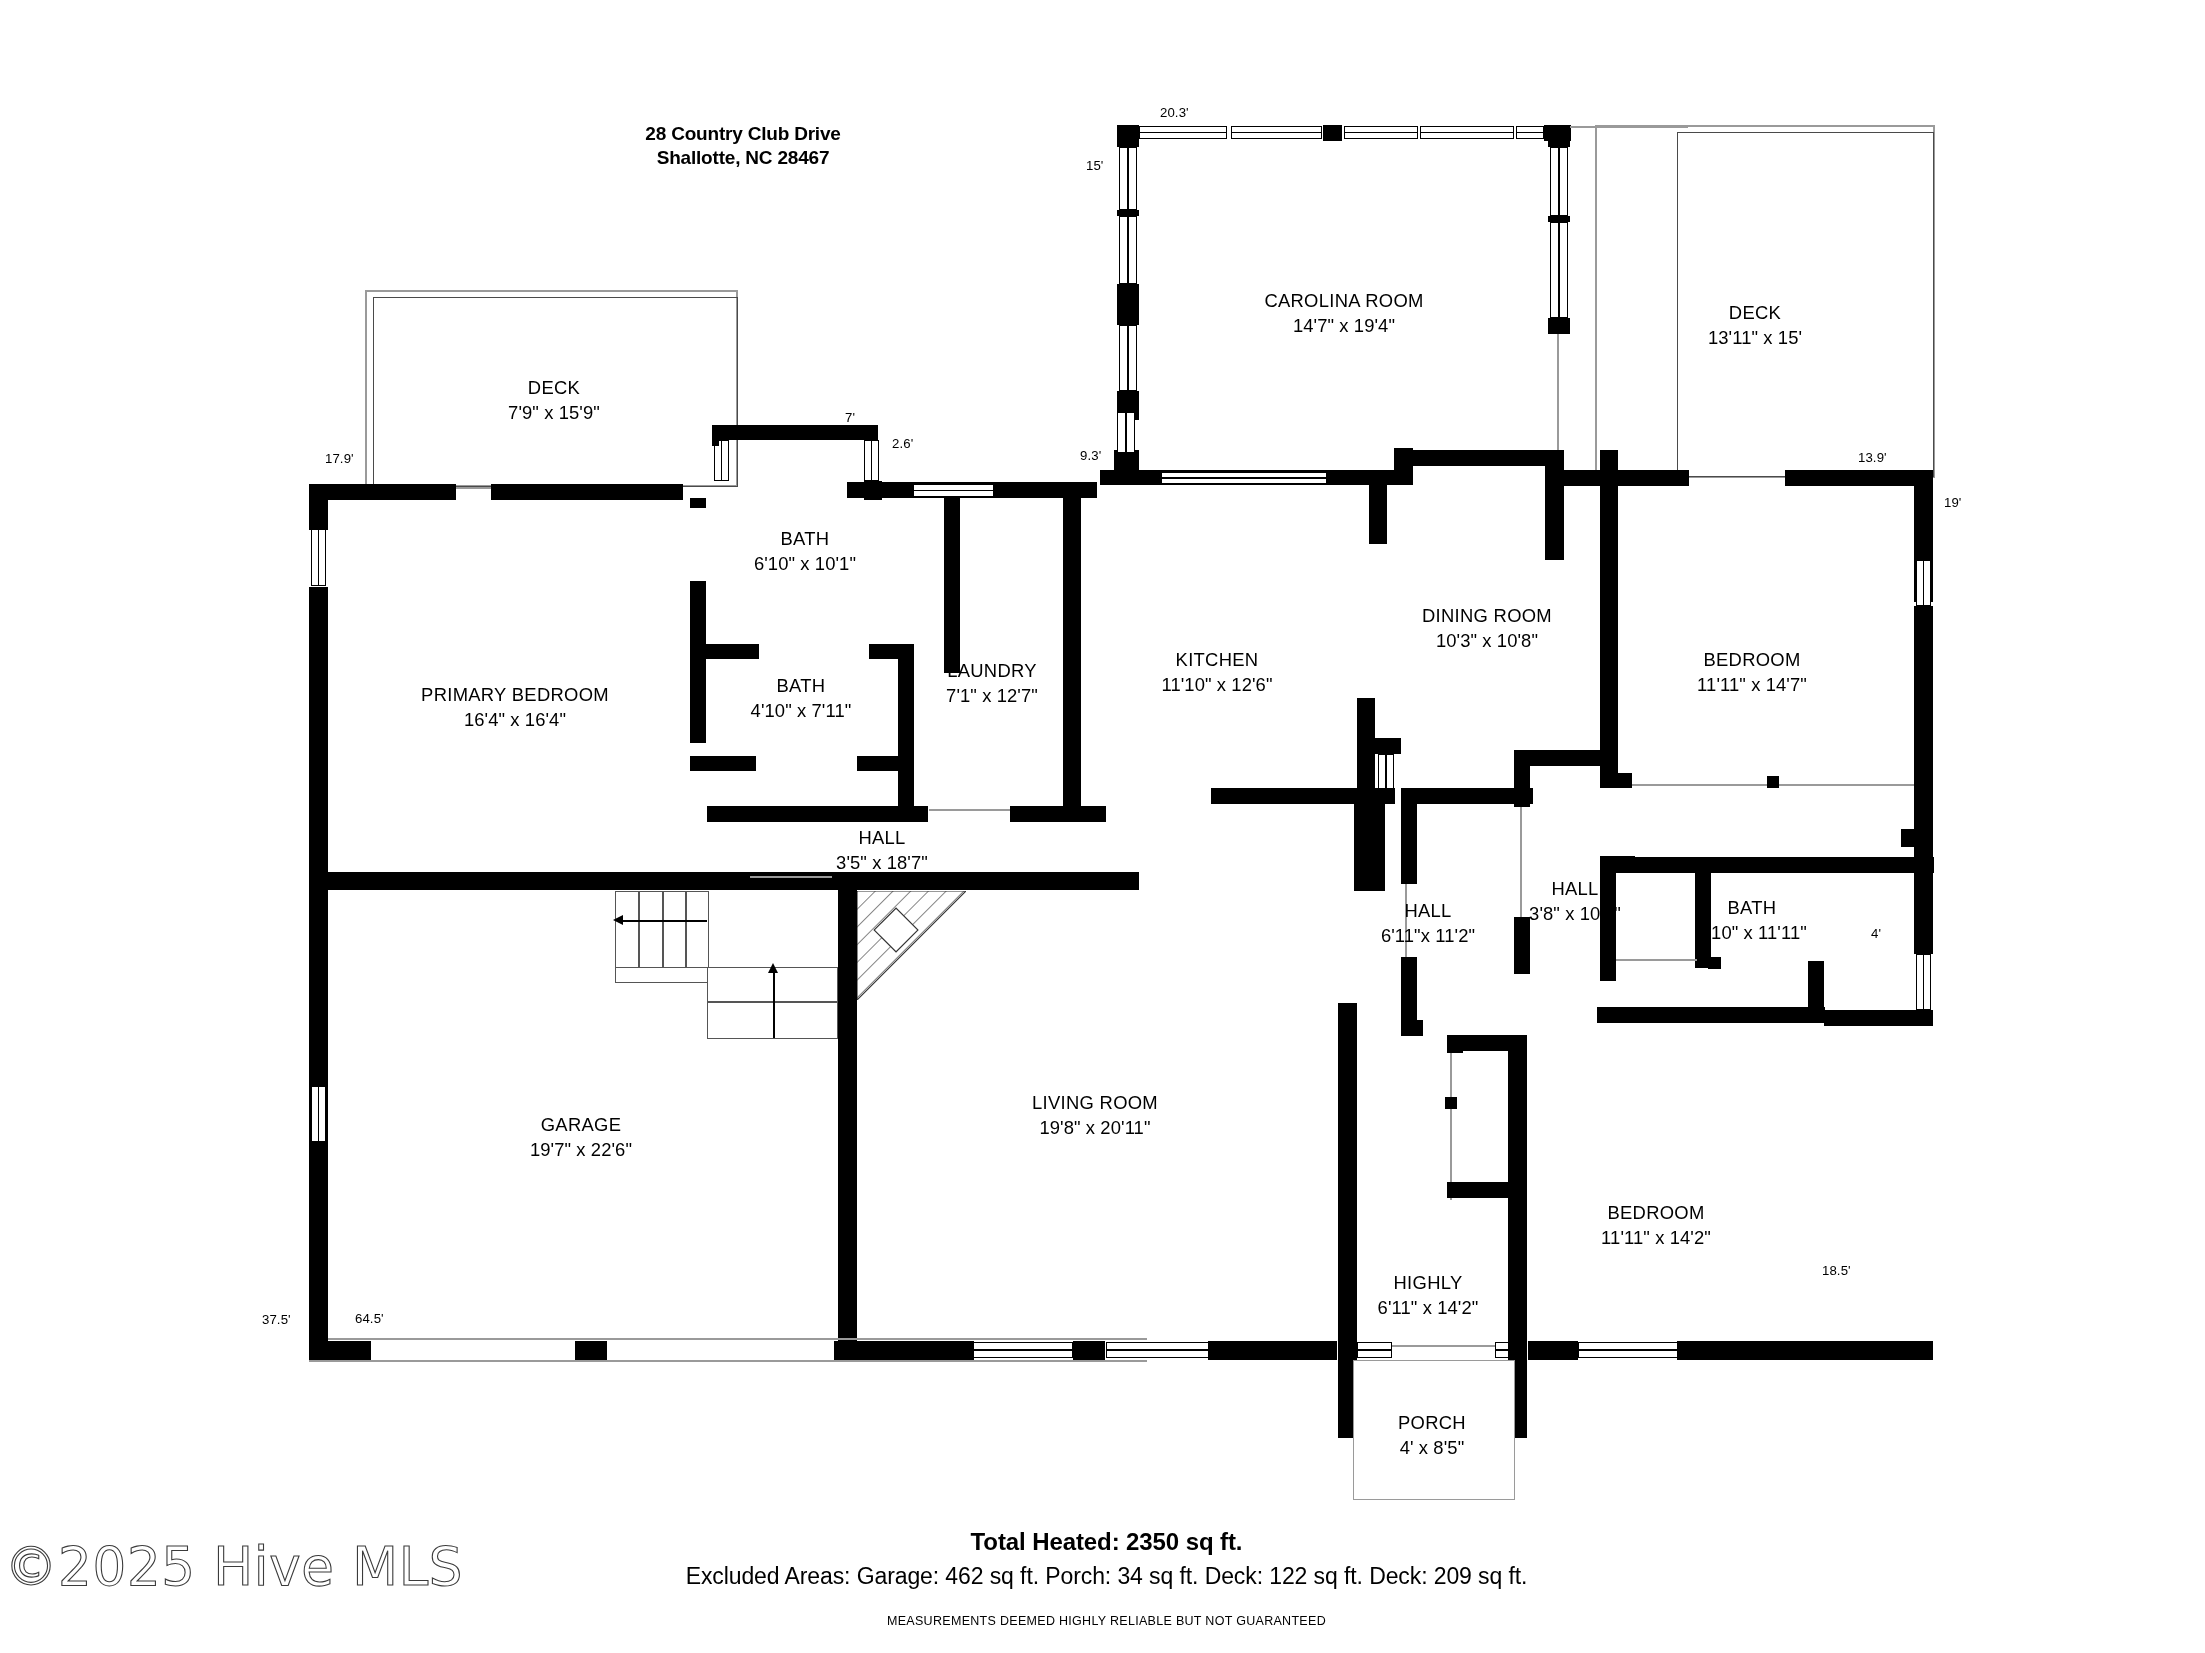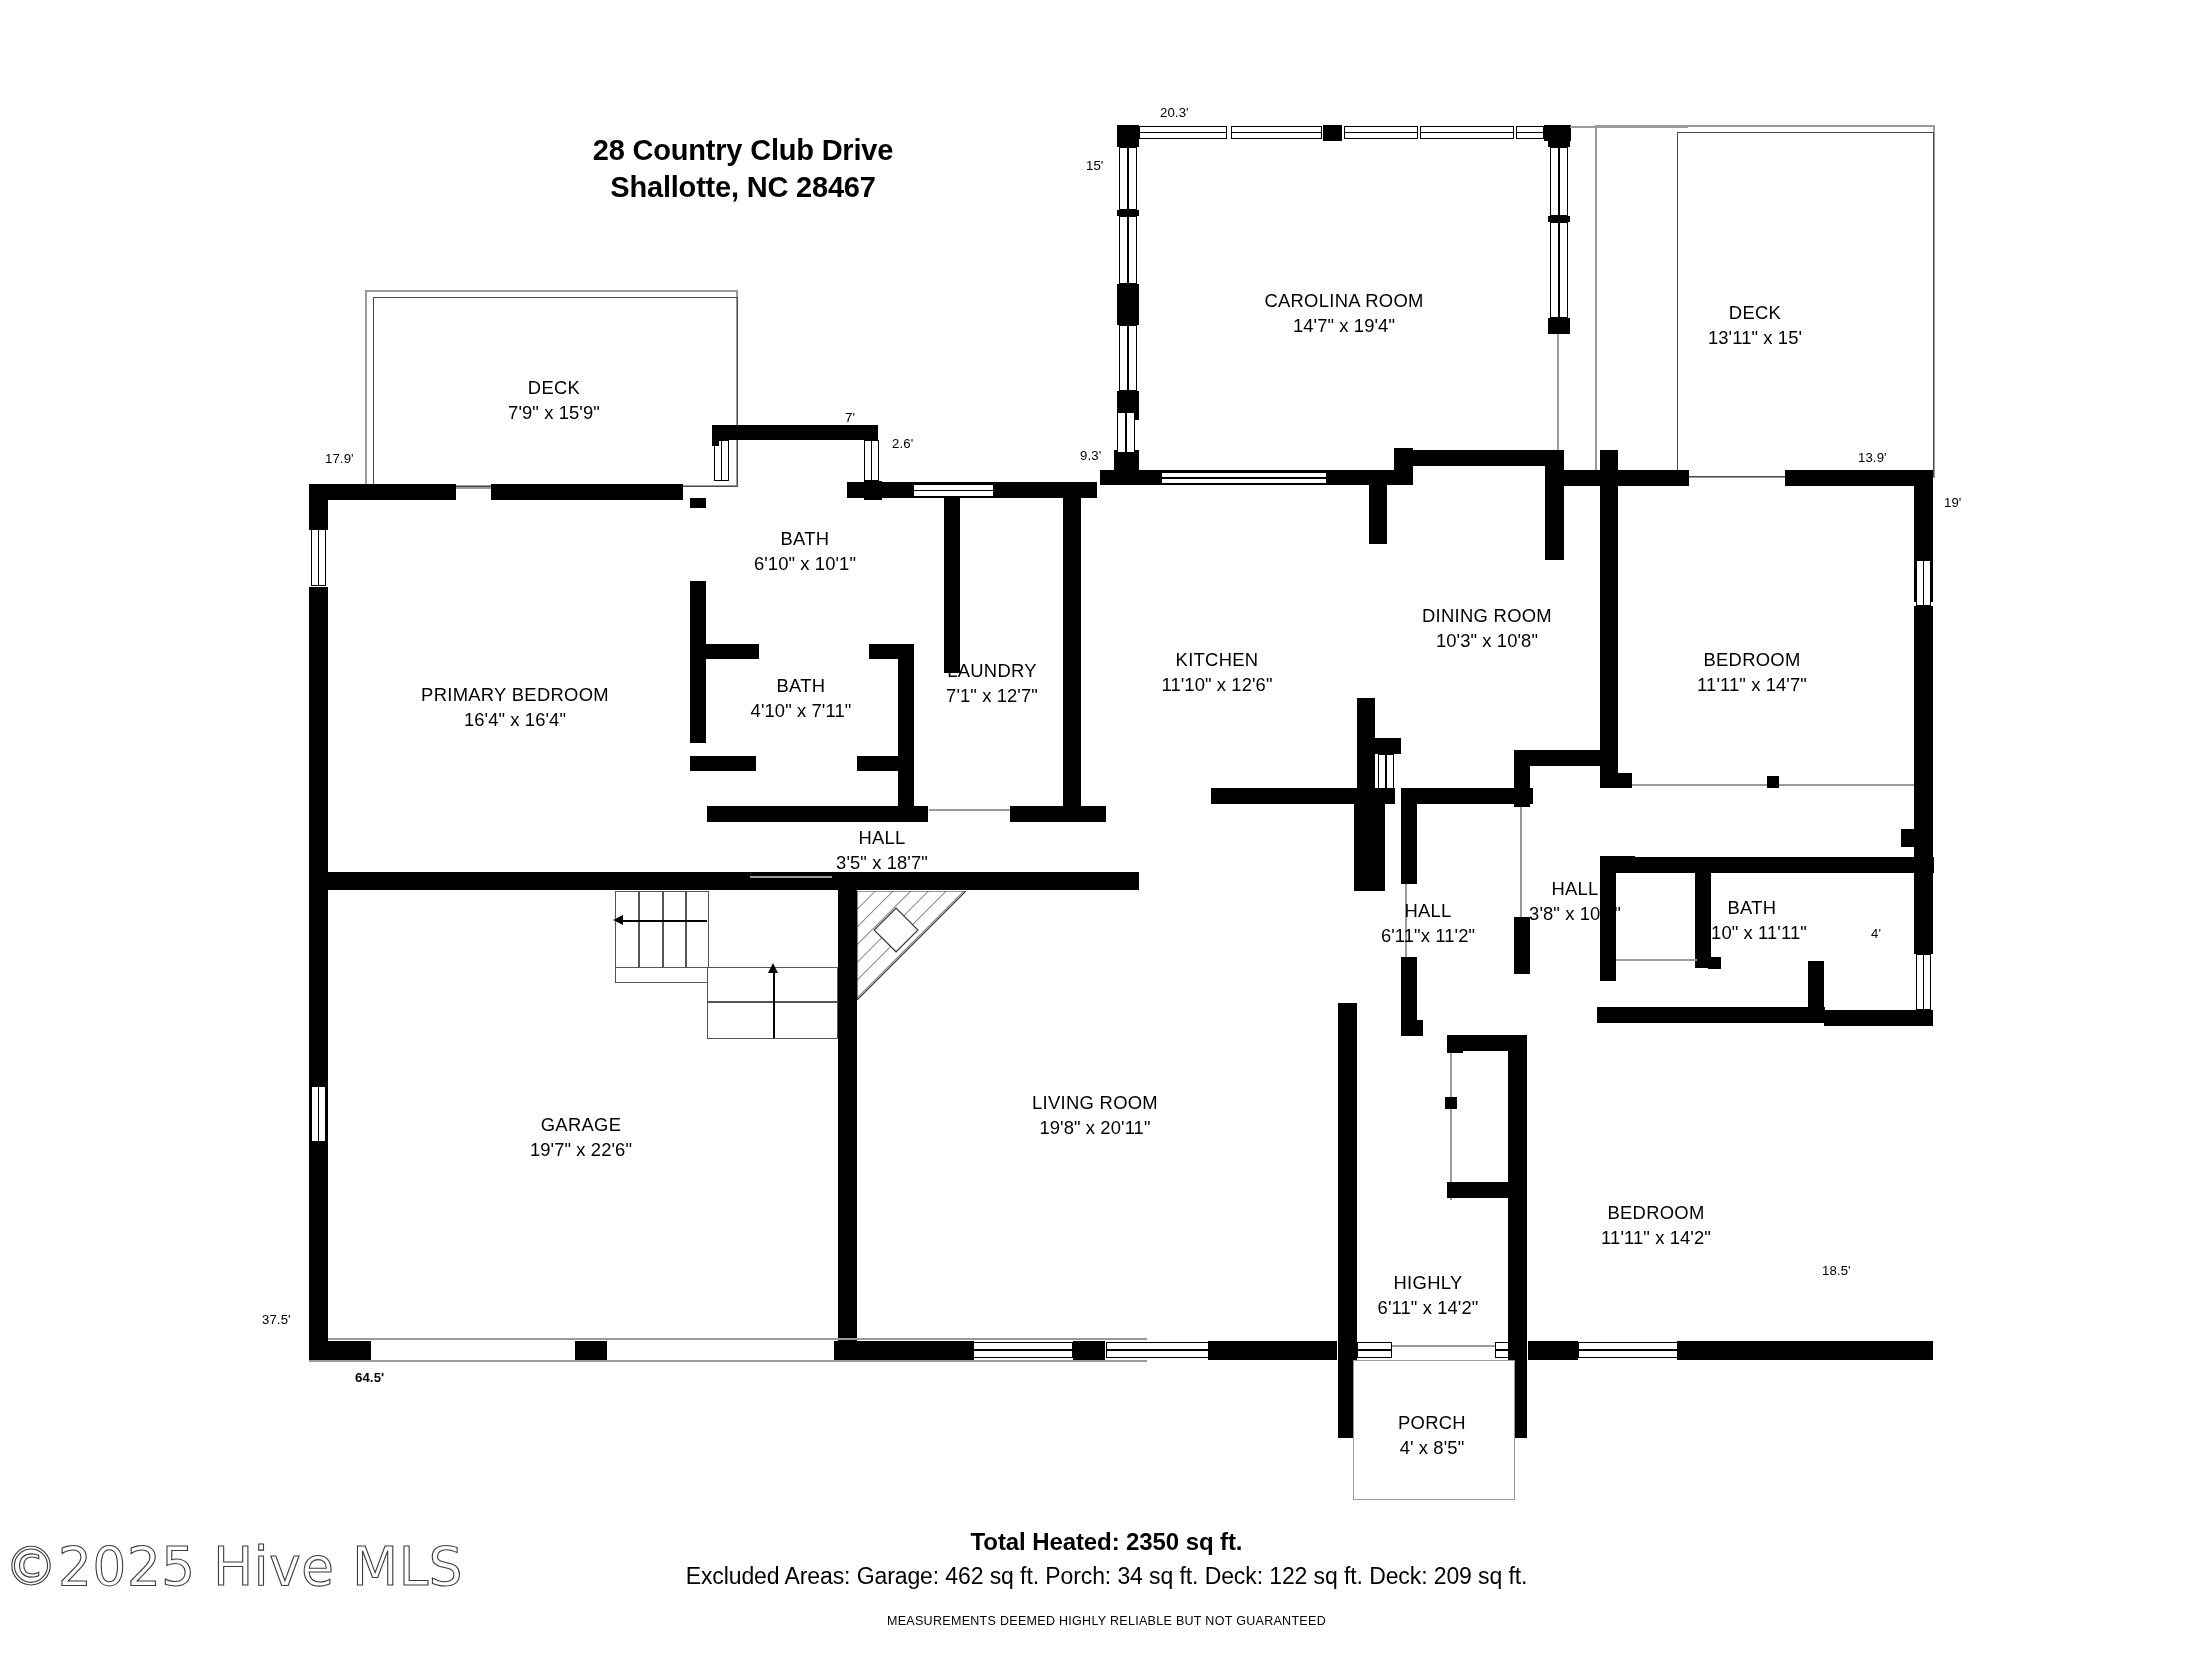--- a/index.html
+++ b/index.html
@@ -1,20 +1,20 @@
 <!DOCTYPE html>
 <html style="font-size:11.8px"><head>
 <meta charset="utf-8">
 <style>
   html,body{margin:0;padding:0;background:#fff;}
   body{width:2205px;height:1654px;position:relative;
        font-family:"Liberation Sans","DejaVu Sans",sans-serif;color:#000;overflow:hidden;}
   #plan{position:absolute;inset:0;}
-  .title{position:absolute;left:559px;top:132px;width:368px;text-align:center;
-         font-weight:bold;font-size:29px;line-height:1.28;letter-spacing:-0.2px;}
+  .title{position:absolute;left:559px;top:122px;width:368px;text-align:center;
+         font-weight:bold;font-size:19px;line-height:1.28;letter-spacing:-0.2px;}
   .title span{display:block;}
 
   
   .rl{position:absolute;text-align:center;line-height:1.38;white-space:nowrap;
       transform:translateX(-50%);}
   .rl .n{font-size:18.4px;letter-spacing:0.3px;}
   .rl .d{font-size:18.4px;letter-spacing:0.1px;}
 
   
   .dim{position:absolute;font-size:13.2px;white-space:nowrap;letter-spacing:0.1px;}
@@ -333,21 +333,21 @@
   <div class="dim" style="left:1086px;top:158px;">15'</div>
   <div class="dim" style="left:325px;top:451px;">17.9'</div>
   <div class="dim" style="left:845px;top:410px;">7'</div>
   <div class="dim" style="left:892px;top:436px;">2.6'</div>
   <div class="dim" style="left:1080px;top:448px;">9.3'</div>
   <div class="dim" style="left:1858px;top:450px;">13.9'</div>
   <div class="dim" style="left:1944px;top:495px;">19'</div>
   <div class="dim" style="left:1871px;top:926px;">4'</div>
   <div class="dim" style="left:1822px;top:1263px;">18.5'</div>
   <div class="dim" style="left:262px;top:1312px;">37.5'</div>
-  <div class="dim" style="left:355px;top:1370px;font-weight:bold;">64.5'</div>
+  <div class="dim" style="left:355px;top:1311px;">64.5'</div>
 
 </div>
 
 <div class="footer f1">Total Heated: 2350 sq ft.</div>
 <div class="footer f2">Excluded Areas: Garage: 462 sq ft. Porch: 34 sq ft. Deck: 122 sq ft. Deck: 209 sq ft.</div>
 <div class="footer f3">MEASUREMENTS DEEMED HIGHLY RELIABLE BUT NOT GUARANTEED</div>
 <div class="wm">©2025 Hive MLS</div>
 
 
 </body></html>

